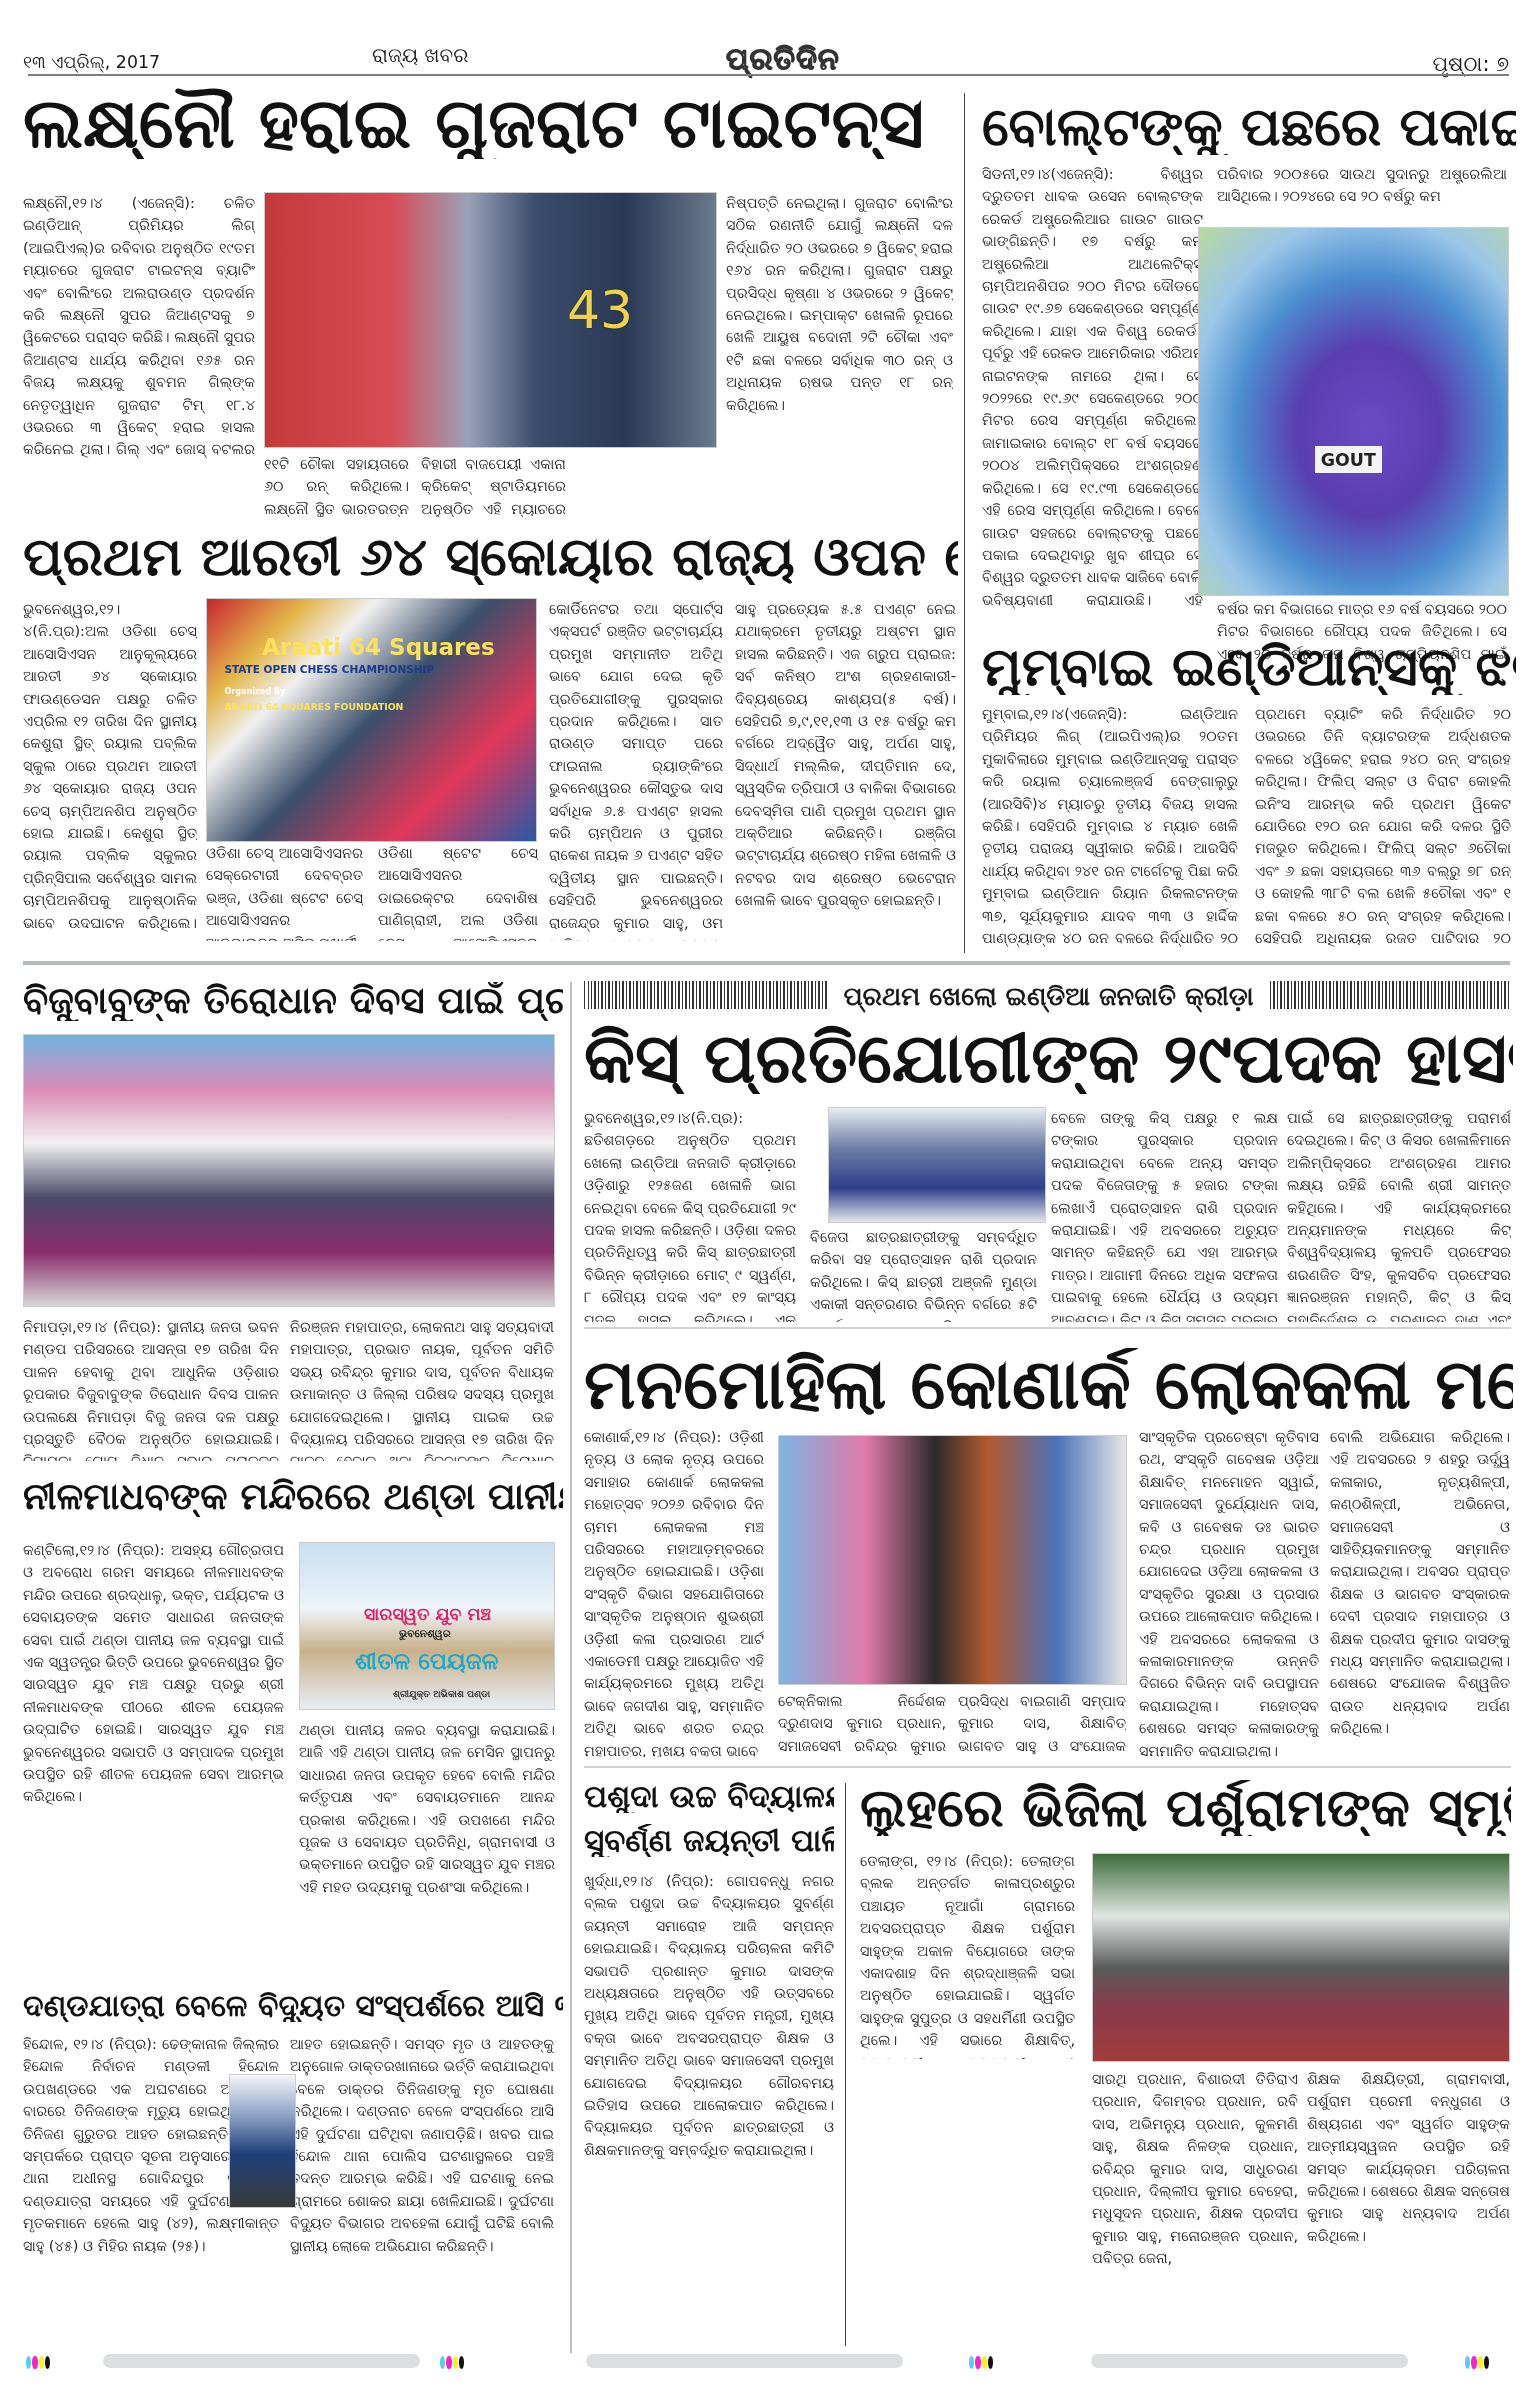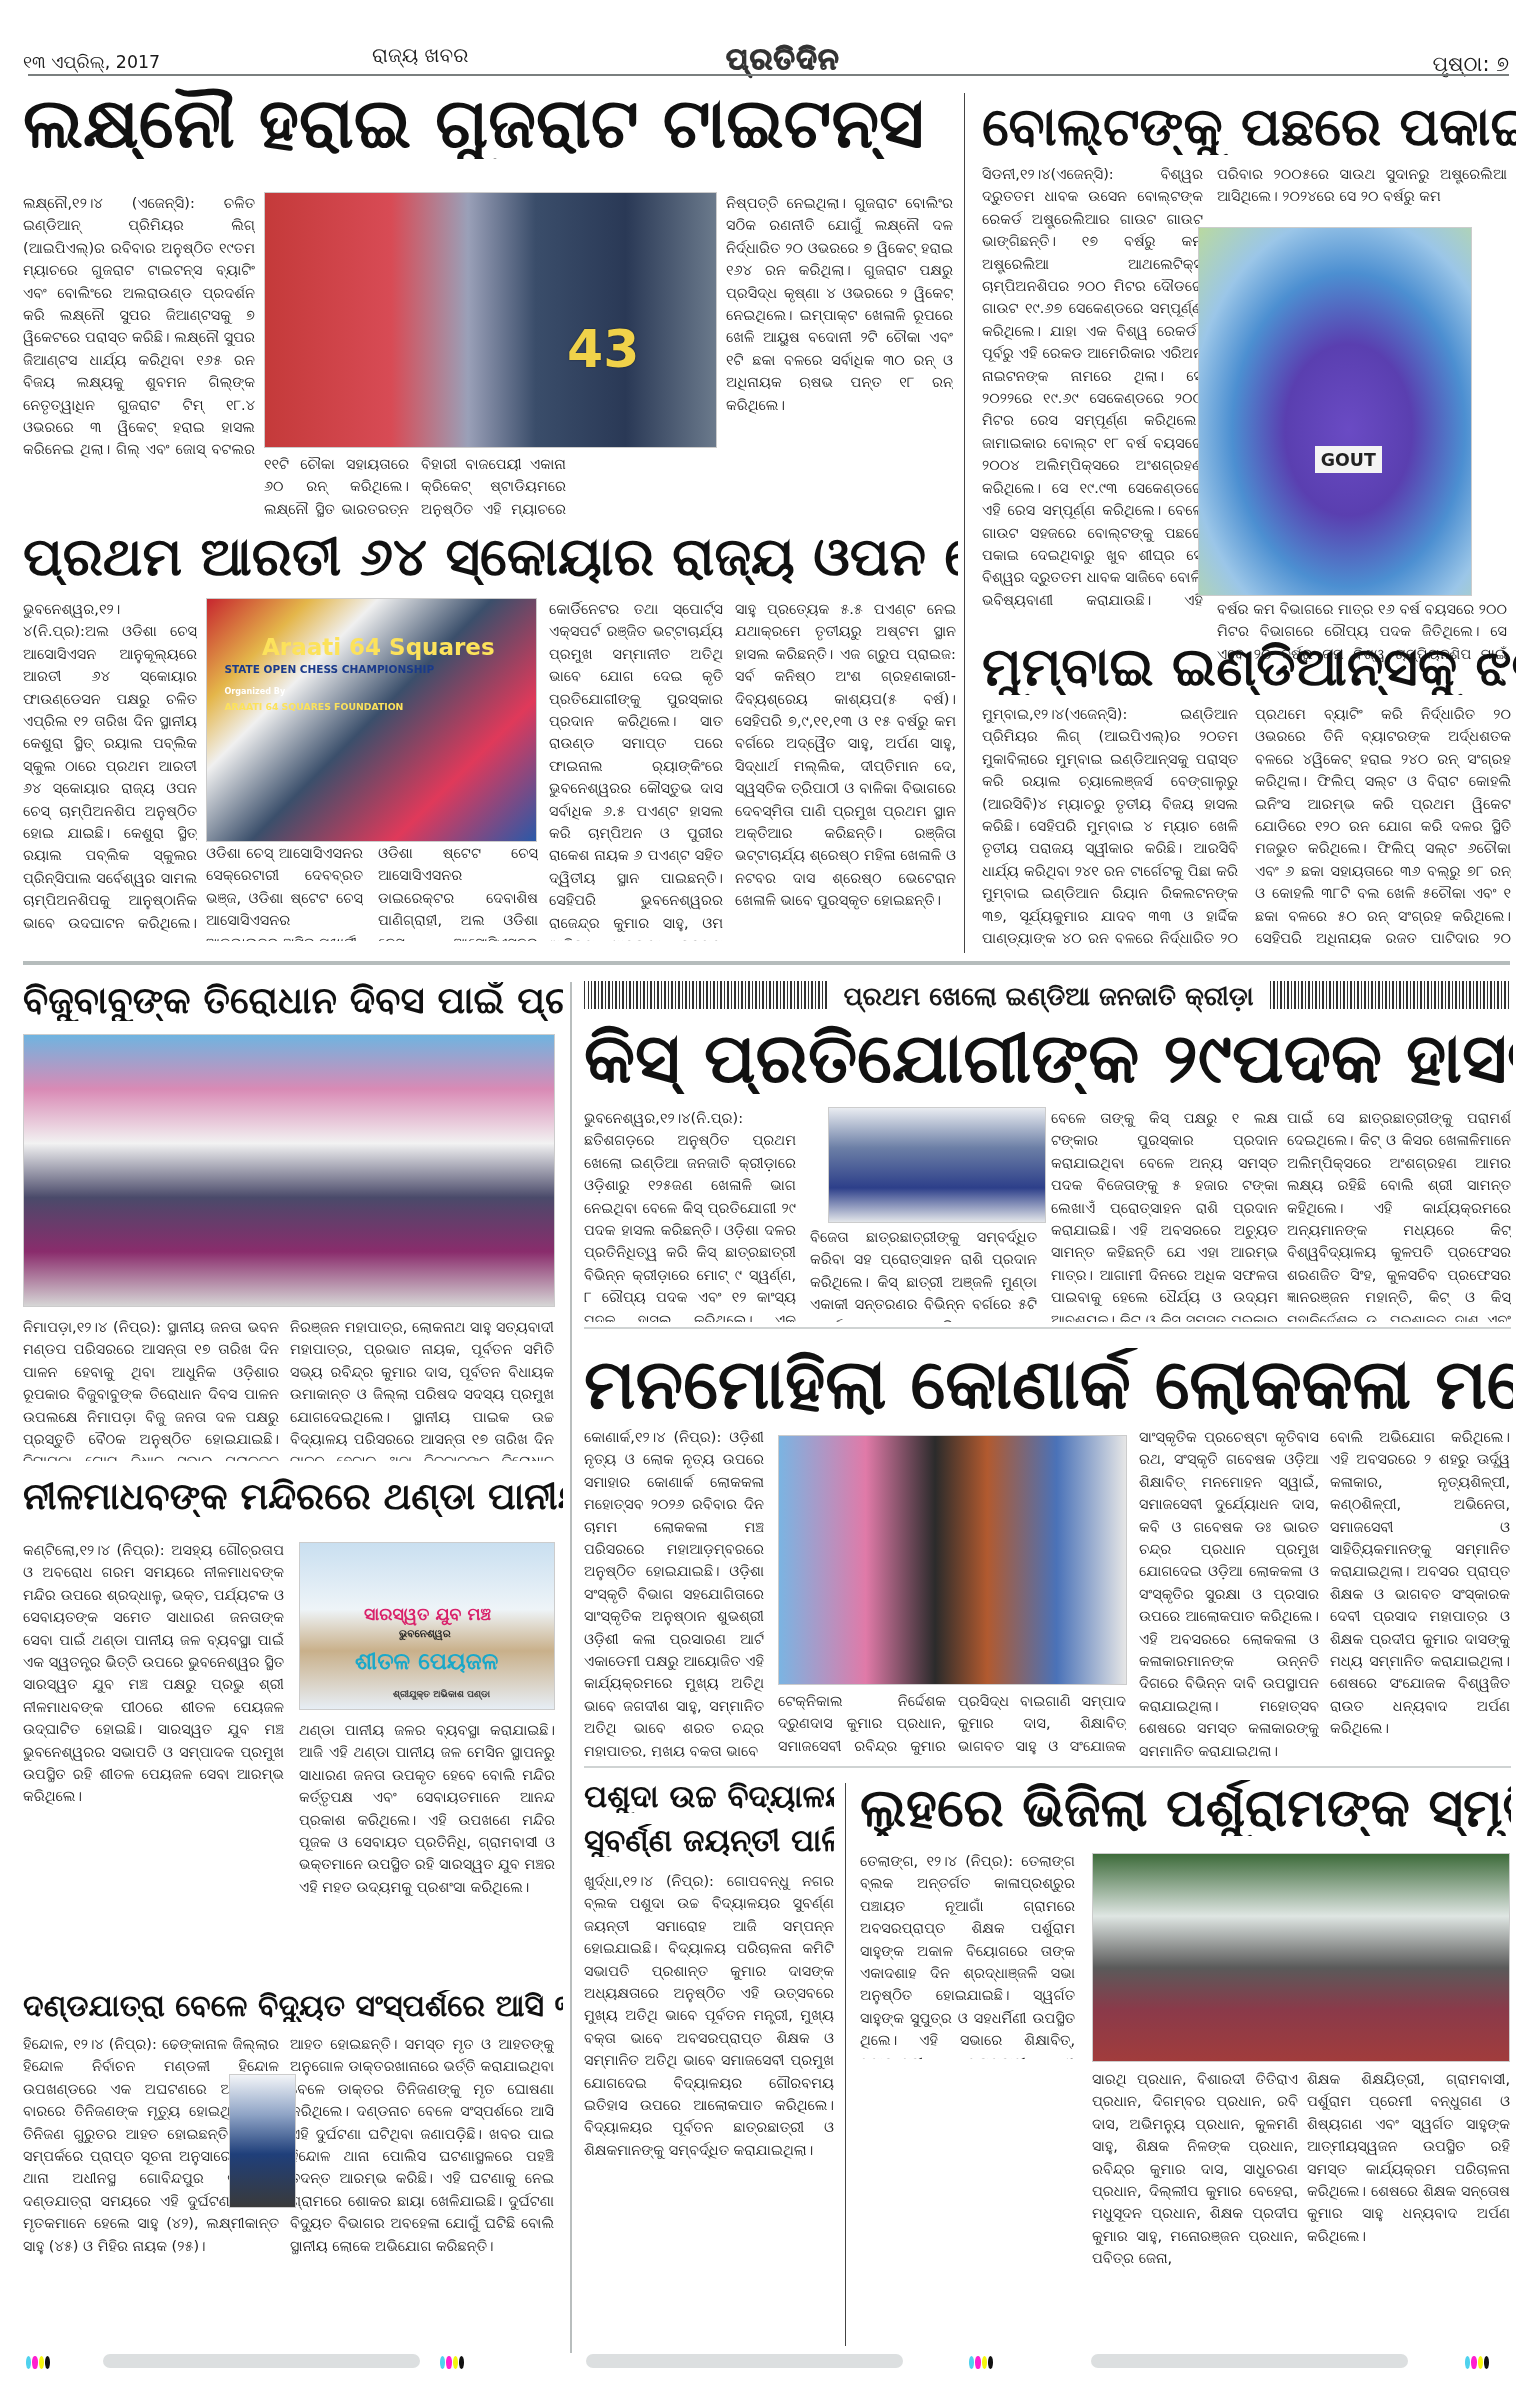--- a/index.html
+++ b/index.html
@@ -30,21 +30,21 @@
   .ph-cricket { background: linear-gradient(90deg, #c43a3a 0%, #d84b55 28%, #9aa0b8 45%, #3a4d6a 60%, #2a3956 80%, #6b7a8c 100%); }
   .ph-gout { background: radial-gradient(ellipse at 55% 55%, #6a4bc4 0%, #5a3fb0 30%, #4c8fd1 55%, #9bc6e8 75%, #b9d9a0 100%); }
   .ph-chess { background: linear-gradient(135deg, #c7262f 0%, #e4b64a 18%, #f0f0f0 30%, #3b4f6b 50%, #e0395a 75%, #2a59a8 100%); }
   .ph-biju { background: linear-gradient(180deg, #6fb4e0 0%, #d98ab5 20%, #f2f2f2 40%, #4a4a6a 60%, #8a2c6c 80%, #d6d6d6 100%); }
   .ph-kis { background: linear-gradient(180deg, #e9ecf1 0%, #6c7fa6 35%, #2d3f8a 70%, #e3e6ea 100%); }
   .ph-konark { background: linear-gradient(90deg, #7bb4e2 0%, #e07aa8 25%, #2b2b2b 45%, #b25a2f 60%, #4a72b8 80%, #e6e6e6 100%); }
   .ph-water { background: linear-gradient(180deg, #c9dff0 0%, #eef4f8 40%, #c9b08a 65%, #e7eef5 100%); }
   .ph-luhare { background: linear-gradient(180deg, #3d6b3a 0%, #dfe6e3 30%, #5a5a5a 55%, #8a3a4a 75%, #a13c3c 100%); }
   .ph-boy { background: linear-gradient(180deg, #f3f5f8 0%, #8fa4c6 30%, #1f3f7a 60%, #3a3a3a 100%); }
 
-  .ph-label { position: absolute; font-weight: bold; color: #fff; text-shadow: 0 0 1.7px rgba(0,0,0,.6); margin-top: 39px; }
+  .ph-label { position: absolute; font-weight: normal; color: #fff; text-shadow: 0 0 1.7px rgba(0,0,0,.6); }
   .sign-text { position: absolute; font-weight: bold; }
 
   .kicker-bar { height: 28px; background: repeating-linear-gradient(90deg, #333 0 1.2px, #fff 1.2px 3.5px); }
   .kicker-text { font-size: 25.6px; font-weight: bold; text-align: center; background: #fff; padding: 0 11.6px; }
 
   .regmark { position: absolute; top: 2356px; display: flex; gap: 1.2px; }
   .regmark span { width: 5.2px; height: 12.8px; border-radius: 50%; display: block; }
   .footbar { position: absolute; top: 2354px; height: 14px; border-radius: 8.1px; background: #dcdfe0; }
 </style>
 </head>
@@ -65,21 +65,21 @@
 </div>
 <div class="abs col-text" style="left:264px; top:453px; width:145px; height:64px;">୧୧ଟି ଚୌକା ସହାୟତାରେ ୬୦ ରନ୍ କରିଥିଲେ। ଲକ୍ଷ୍ନୌ ସ୍ଥିତ ଭାରତରତ୍ନ ଶ୍ରୀ ଅଟଳ</div>
 <div class="abs col-text" style="left:421px; top:453px; width:145px; height:64px;">ବିହାରୀ ବାଜପେୟୀ ଏକାନା କ୍ରିକେଟ୍ ଷ୍ଟାଡିୟମରେ ଅନୁଷ୍ଠିତ ଏହି ମ୍ୟାଚରେ ଟସ୍ ଜିଣି ଗୁଜରାଟ ଟାଇଟନ୍ସ ପ୍ରଥମେ ବୋଲିଂ</div>
 <div class="abs col-text" style="left:726px; top:192px; width:227px; height:325px;">ନିଷ୍ପତ୍ତି ନେଇଥିଲା। ଗୁଜରାଟ ବୋଲିଂର ସଠିକ ରଣନୀତି ଯୋଗୁଁ ଲକ୍ଷ୍ନୌ ଦଳ ନିର୍ଦ୍ଧାରିତ ୨୦ ଓଭରରେ ୭ ୱିକେଟ୍ ହରାଇ ୧୬୪ ରନ କରିଥିଲା। ଗୁଜରାଟ ପକ୍ଷରୁ ପ୍ରସିଦ୍ଧ କୃଷ୍ଣା ୪ ଓଭରରେ ୨ ୱିକେଟ୍ ନେଇଥିଲେ। ଇମ୍ପାକ୍ଟ ଖେଳାଳି ରୂପରେ ଖେଳି ଆୟୁଷ ବଦୋନୀ ୨ଟି ଚୌକା ଏବଂ ୧ଟି ଛକା ବଳରେ ସର୍ବାଧିକ ୩୦ ରନ୍ ଓ ଅଧିନାୟକ ଋଷଭ ପନ୍ତ ୧୮ ରନ୍ କରିଥିଲେ।</div>
 
 <div class="abs vrule" style="left:964px; top:93px; height:860px;"></div>
 
 <div class="abs headline hl-l" style="left:982px; top:99px; width:534px;">ବୋଲ୍ଟଙ୍କୁ ପଛରେ ପକାଇଲେ ଗାଉଟ</div>
 <div class="abs col-text" style="left:982px; top:163px; width:221px; height:447px;">ସିଡନୀ,୧୨।୪(ଏଜେନ୍ସି): ବିଶ୍ୱର ଦ୍ରୁତତମ ଧାବକ ଉସେନ ବୋଲ୍ଟଙ୍କ ରେକର୍ଡ ଅଷ୍ଟ୍ରେଲିଆର ଗାଉଟ ଗାଉଟ ଭାଙ୍ଗିଛନ୍ତି। ୧୭ ବର୍ଷରୁ କମ ଅଷ୍ଟ୍ରେଲିଆ ଆଥଲେଟିକ୍ସ ଚାମ୍ପିଅନଶିପର ୨୦୦ ମିଟର ଦୌଡରେ ଗାଉଟ ୧୯.୬୭ ସେକେଣ୍ଡରେ ସମ୍ପୂର୍ଣ୍ଣ କରିଥିଲେ। ଯାହା ଏକ ବିଶ୍ୱ ରେକର୍ଡ। ପୂର୍ବରୁ ଏହି ରେକଡ ଆମେରିକାର ଏରିଅନ ନାଇଟନଙ୍କ ନାମରେ ଥିଲା। ସେ ୨୦୨୨ରେ ୧୯.୬୯ ସେକେଣ୍ଡରେ ୨୦୦ ମିଟର ରେସ ସମ୍ପୂର୍ଣ୍ଣ କରିଥିଲେ। ଜାମାଇକାର ବୋଲ୍ଟ ୧୮ ବର୍ଷ ବୟସରେ ୨୦୦୪ ଅଲିମ୍ପିକ୍ସରେ ଅଂଶଗ୍ରହଣ କରିଥିଲେ। ସେ ୧୯.୯୩ ସେକେଣ୍ଡରେ ଏହି ରେସ ସମ୍ପୂର୍ଣ୍ଣ କରିଥିଲେ। ବେଳେ ଗାଉଟ ସହଜରେ ବୋଲ୍ଟଙ୍କୁ ପଛରେ ପକାଇ ଦେଇଥିବାରୁ ଖୁବ ଶୀଘ୍ର ସେ ବିଶ୍ୱର ଦ୍ରୁତତମ ଧାବକ ସାଜିବେ ବୋଲି ଭବିଷ୍ୟବାଣୀ କରାଯାଉଛି। ଏହି ଇଭେଣ୍ଟରେ ପୁଣିଥରେ ପ୍ରଦର୍ଶନ ଗାଉଟଙ୍କ ଶ୍ରେଷ୍ଠ ପ୍ରଦର୍ଶନ ୨୦.୦୨ ସେକେଣ୍ଡ ଥିଲା। ଗାଉଟ ଅଷ୍ଟ୍ରେଲିଆର କୁଇନ୍ସଲାଣ୍ଡରେ ଜନ୍ମଗ୍ରହଣ କରିଥିଲେ। ତାଙ୍କ</div>
 <div class="abs col-text" style="left:1217px; top:163px; width:290px; height:58px;">ପରିବାର ୨୦୦୫ରେ ସାଉଥ ସୁଦାନରୁ ଅଷ୍ଟ୍ରେଲିଆ ଆସିଥିଲେ। ୨୦୨୪ରେ ସେ ୨୦ ବର୍ଷରୁ କମ</div>
-<div class="abs photo ph-gout" style="left:1198px; top:227px; width:274px; height:369px;">
+<div class="abs photo ph-gout" style="left:1198px; top:227px; width:311px; height:369px;">
   <span class="sign-text" style="left:116px; top:218px; background:#f4f4f4; color:#222; padding:3.5px 5.8px; font-size:17.4px;">GOUT</span>
 </div>
 <div class="abs col-text" style="left:1217px; top:598px; width:290px; height:64px;">ବର୍ଷର କମ ବିଭାଗରେ ମାତ୍ର ୧୬ ବର୍ଷ ବୟସରେ ୨୦୦ ମିଟର ବିଭାଗରେ ରୌପ୍ୟ ପଦକ ଜିତିଥିଲେ। ସେ ଏବେ ୨୦ ବର୍ଷରୁ କମ ବିଶ୍ୱ ଚାମ୍ପିୟନଶିପ ପାଇଁ ପ୍ରସ୍ତୁତି ହେଉ ଛନ୍ତି।</div>
 
 <div class="abs headline hl-l" style="left:23px; top:529px; width:935px;">ପ୍ରଥମ ଆରତୀ ୬୪ ସ୍କୋୟାର ରାଜ୍ୟ ଓପନ ଚେସ୍ : କୌସ୍ତୁଭ ଦାସ ଚାମ୍ପିଅନ</div>
 <div class="abs col-text" style="left:23px; top:598px; width:174px; height:337px;">ଭୁବନେଶ୍ୱର,୧୨।୪(ନି.ପ୍ର):ଅଲ ଓଡିଶା ଚେସ୍ ଆସୋସିଏସନ ଆନୁକୂଲ୍ୟରେ ଆରତୀ ୬୪ ସ୍କୋୟାର ଫାଉଣ୍ଡେସନ ପକ୍ଷରୁ ଚଳିତ ଏପ୍ରିଲ ୧୨ ତାରିଖ ଦିନ ସ୍ଥାନୀୟ କେଶୁରା ସ୍ଥିତ୍ ରୟାଲ ପବ୍ଲିକ ସ୍କୁଲ ଠାରେ ପ୍ରଥମ ଆରତୀ ୬୪ ସ୍କୋୟାର ରାଜ୍ୟ ଓପନ ଚେସ୍ ଚାମ୍ପିଅନଶିପ ଅନୁଷ୍ଠିତ ହୋଇ ଯାଇଛି। କେଶୁରା ସ୍ଥିତ୍ ରୟାଲ ପବ୍ଲିକ ସ୍କୁଲର ପ୍ରିନ୍ସିପାଲ ସର୍ବେଶ୍ୱର ସାମଲ ଚାମ୍ପିଅନଶିପକୁ ଆନୁଷ୍ଠାନିକ ଭାବେ ଉଦଘାଟନ କରିଥିଲେ। ପୁରସ୍କାର ବିତରଣୀ ଉତ୍ସବରେ ଆରତୀ ୬୪ ସ୍କୋୟାର ଫାଉଣ୍ଡେସନର ଡାଇରେକ୍ଟର ସ୍ମୃତି ରଞ୍ଜନ ଦାସ, ଅଲ</div>
 <div class="abs photo ph-chess" style="left:206px; top:598px; width:331px; height:244px;">
   <span class="sign-text" style="left:27px; top:35px; color:#fce25b; font-size:23px;margin-left:28px;">Araati 64 Squares</span>
   <span class="sign-text" style="left:17.4px; top:64px; color:#1a3a8a; font-size:10.5px;">STATE OPEN CHESS CHAMPIONSHIP</span>
   <span class="sign-text" style="left:17.4px; top:87px; color:#fff; font-size:8.1px;">Organized By</span>

